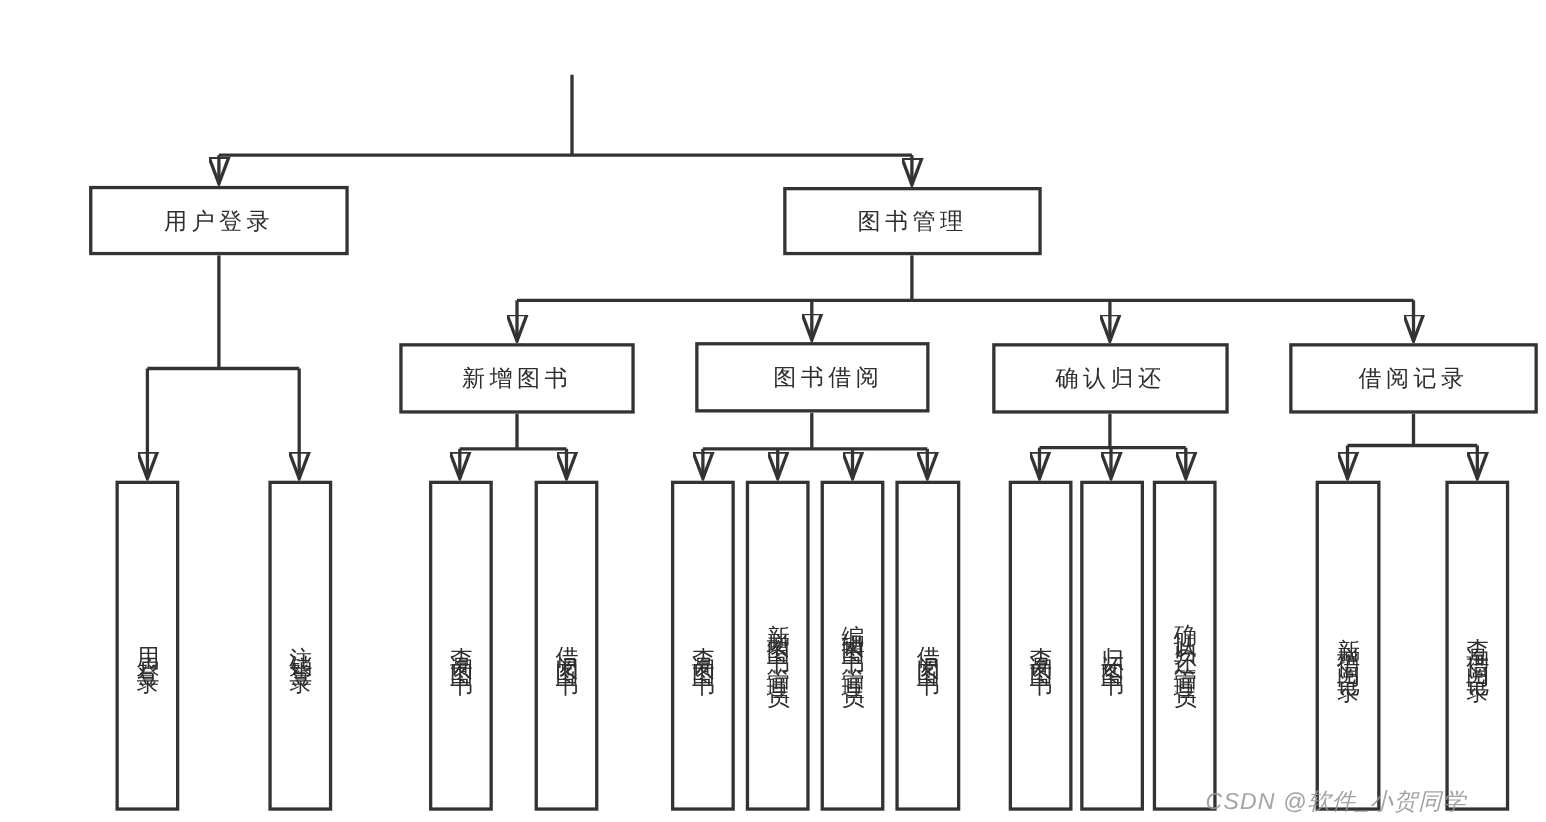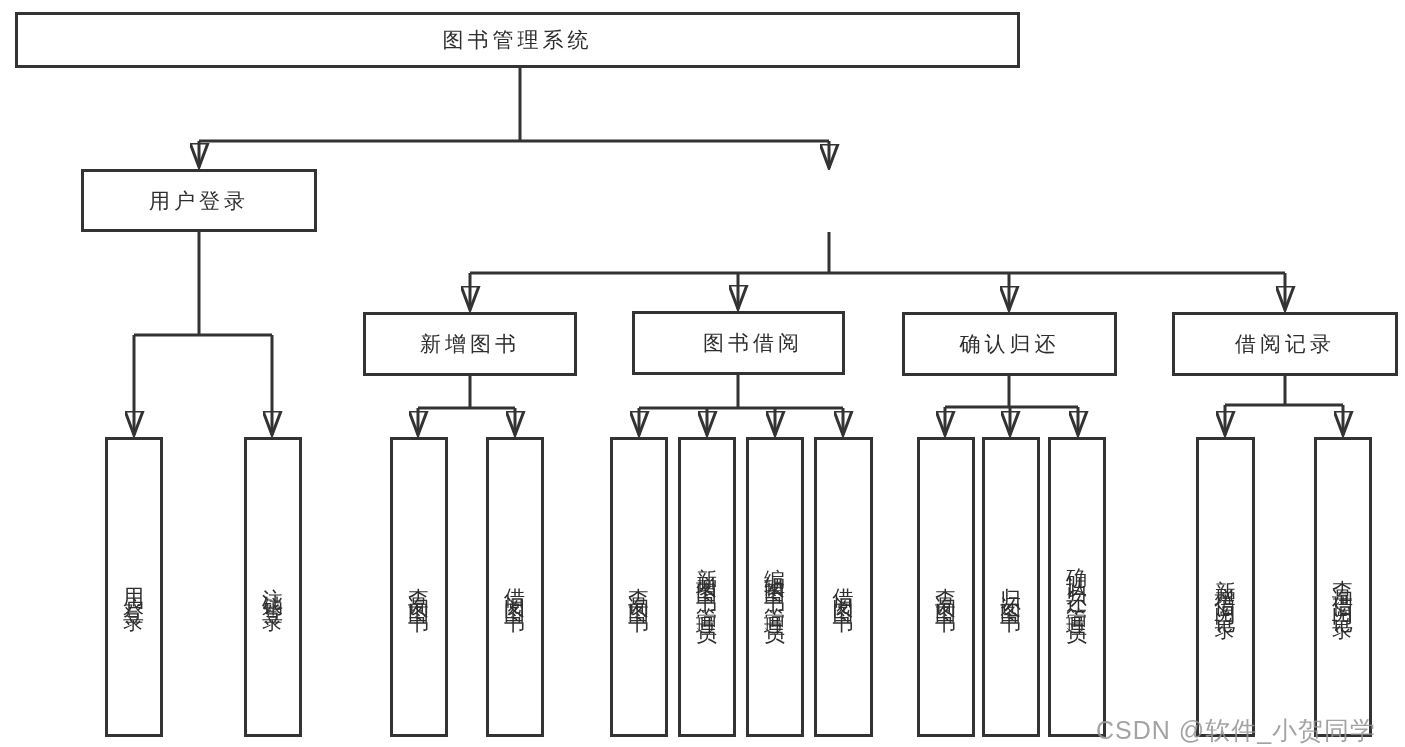--- a/index.html
+++ b/index.html
@@ -43,25 +43,26 @@
     text-orientation: mixed;
     font-size: 21px;
     letter-spacing: 8px;
     line-height: 1;
     color: #2e2e2e;
   }
   .watermark {
     position: absolute;
     left: 1096px;
     top: 714px;
-    font-size: 25px;
+    font-size: 21px;
     color: rgba(150, 150, 150, 0.88);
     letter-spacing: 1px;
     z-index: 5;
     white-space: nowrap;
+    font-style: italic;
   }
 </style>
 </head>
 <body>
 
 <div class="canvas">
 
   <svg class="connectors" viewBox="0 0 1405 747">
     <defs>
       <marker id="arrowhead" markerUnits="userSpaceOnUse" markerWidth="20" markerHeight="26" refX="9" refY="24" orient="0">
@@ -110,23 +111,23 @@
       <line x1="1078" y1="407" x2="1078" y2="435" marker-end="url(#arrowhead)"></line>
     </g>
 
     <g>
       <path d="M1285 376 V405 M1225 405 H1343"></path>
       <line x1="1225" y1="405" x2="1225" y2="435" marker-end="url(#arrowhead)"></line>
       <line x1="1343" y1="405" x2="1343" y2="435" marker-end="url(#arrowhead)"></line>
     </g>
   </svg>
 
-  <div class="node" style="left:15px; top:12px; width:1005px; height:56px;">图书管理系统</div>
 
   <div class="node" style="left:81px; top:169px; width:236px; height:63px;">用户登录</div>
+  <div class="node" style="left:712px; top:170px; width:235px; height:62px;">图书管理</div>
 
   <div class="node" style="left:363px; top:312px; width:214px; height:64px;">新增图书</div>
   <div class="node" style="left:632px; top:311px; width:213px; height:64px;padding-left:29px;">图书借阅</div>
   <div class="node" style="left:902px; top:312px; width:215px; height:64px;">确认归还</div>
   <div class="node" style="left:1172px; top:312px; width:226px; height:64px;">借阅记录</div>
 
   <div class="node leaf" style="left:105px; top:437px; width:58px; height:300px;">
     <span class="vtext">用户登录</span>
   </div>
   <div class="node leaf" style="left:244px; top:437px; width:58px; height:300px;">

